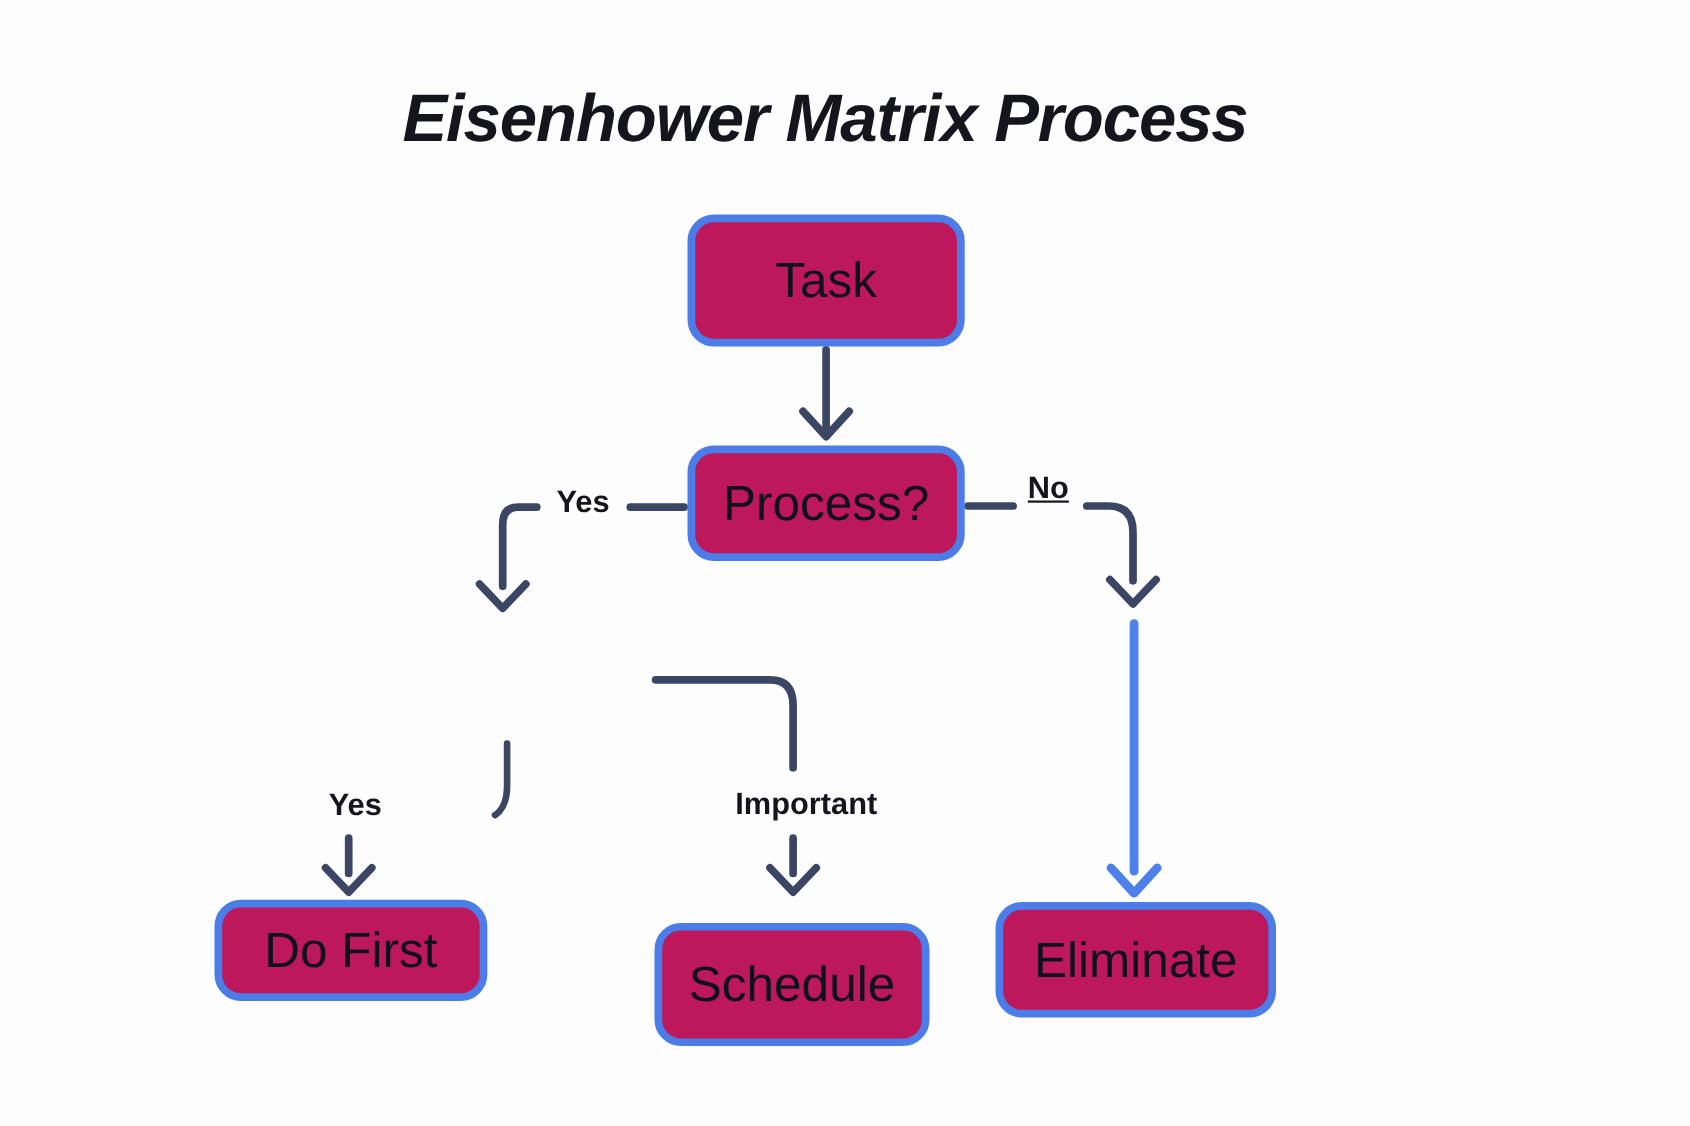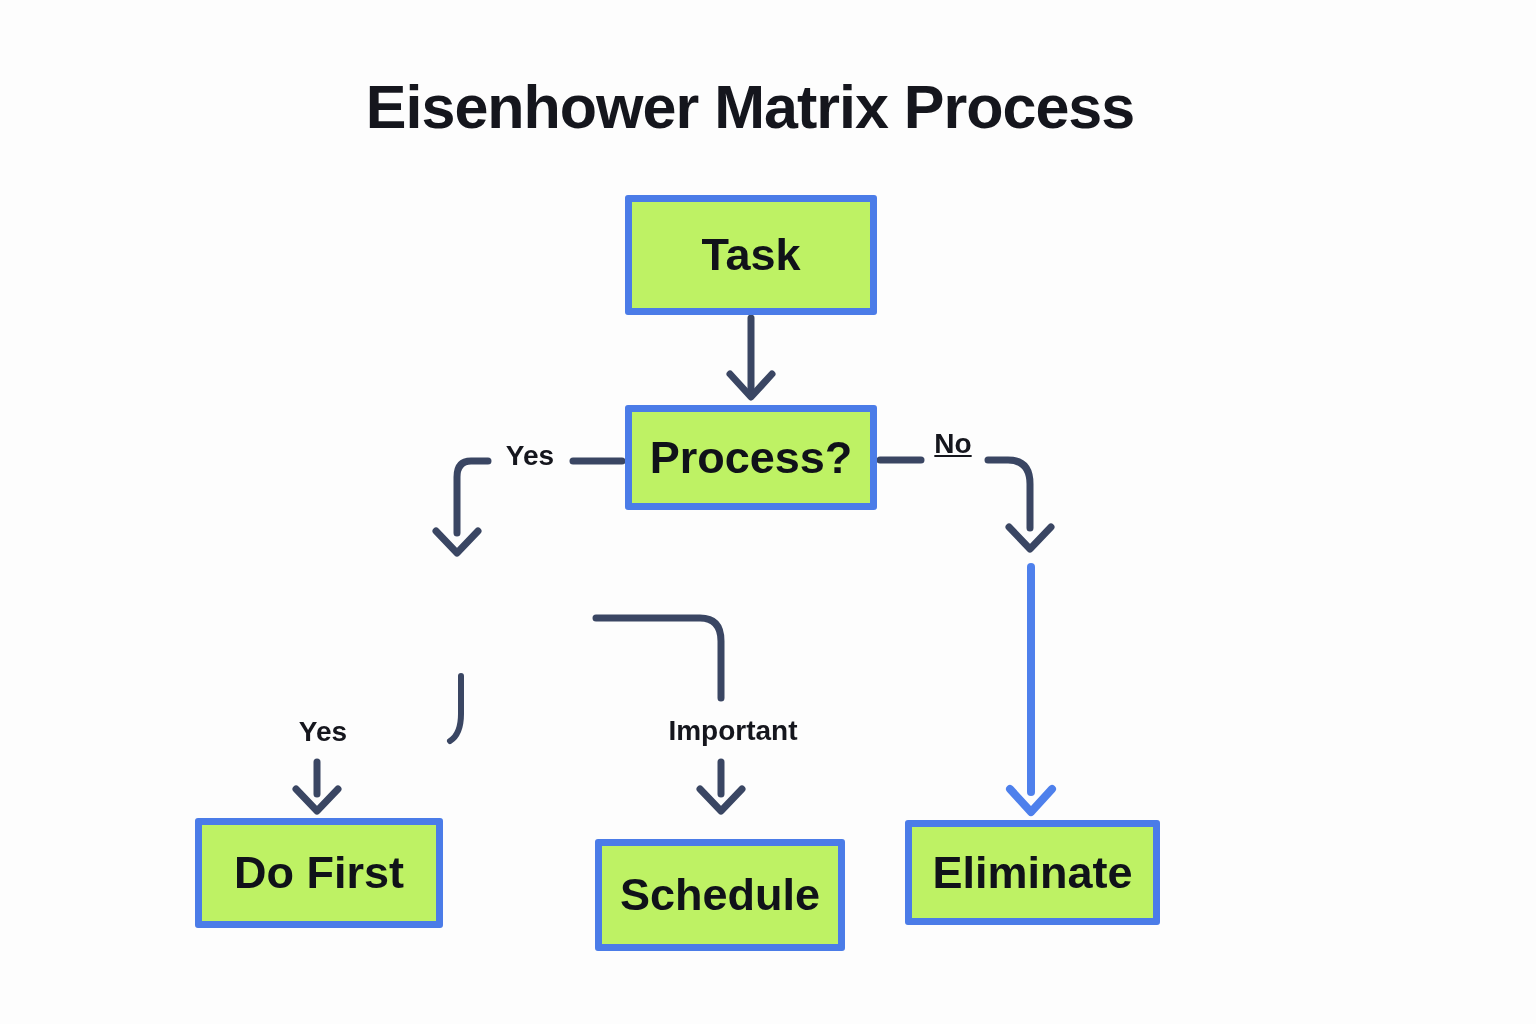--- a/index.html
+++ b/index.html
@@ -20,20 +20,21 @@
     position: absolute;
     top: 72px;
     left: 0;
     width: 1500px;
     margin: 0;
     text-align: center;
     font-size: 61px;
     font-weight: 700;
     letter-spacing: -1px;
     color: #15161d;
+    font-style: italic;
   }
   svg.edges {
     position: absolute;
     top: 0;
     left: 0;
     width: 1536px;
     height: 1024px;
     pointer-events: none;
   }
   .edge-dark {
@@ -46,35 +47,35 @@
   .edge-blue {
     stroke: #4e80ec;
     stroke-width: 8;
     fill: none;
     stroke-linecap: round;
     stroke-linejoin: round;
   }
   .node {
     position: absolute;
     box-sizing: border-box;
-    background: #bef264;
+    background: #be185d;
     border: 7px solid #4b7ce8;
-    border-radius: 3px;
+    border-radius: 24px;
     display: flex;
     align-items: center;
     justify-content: center;
     font-size: 45px;
-    font-weight: 700;
+    font-weight: 400;
     color: #101219;
     white-space: nowrap;
   }
   .node-task      { left: 625px; top: 195px; width: 252px; height: 120px; }
   .node-urgent    { left: 625px; top: 405px; width: 252px; height: 105px; }
   .node-important { left: 320px; top: 563px; width: 272px; height: 109px; }
-  .node-do-first  { left: 195px; top: 818px; width: 248px; height: 110px; }
+  .node-do-first  { left: 195px; top: 818px; width: 248px; height: 92px; }
   .node-schedule  { left: 595px; top: 815px; width: 250px; height: 112px; margin-top: 24px; }
   .node-eliminate { left: 905px; top: 820px; width: 255px; height: 105px; }
   .edge-label {
     position: absolute;
     transform: translate(-50%, -50%);
     font-size: 28px;
     font-weight: 600;
     color: #15161d;
     white-space: nowrap;
   }

